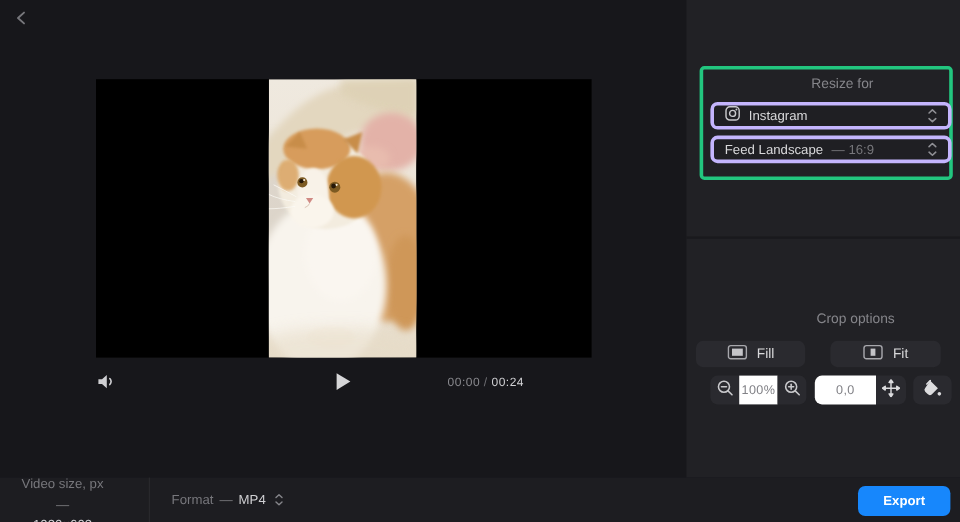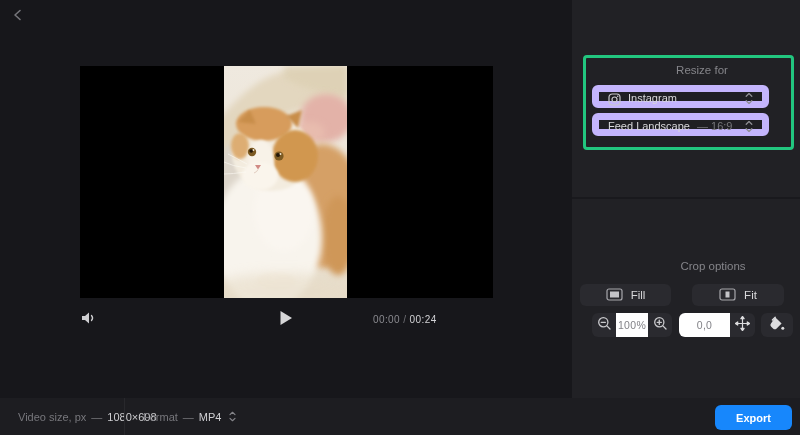--- a/index.html
+++ b/index.html
@@ -29,23 +29,23 @@
 
   
   .sidebar { position:absolute; left:572px; top:0; width:228px; height:398px; background:#212125; }
   .sidebar-seam { position:absolute; left:0; top:197px; width:228px; height:2px; background:#19191d; }
 
   .resize-panel { position:absolute; left:11px; top:55px; width:211px; height:95px;
     border:3px solid #22c67f; border-radius:4px; }
   .panel-title { font-size:11.5px; color:#85858a; text-align:center;margin-left:27px; }
   .resize-panel .panel-title { margin-top:6px; }
 
-  .select { position:absolute; left:6px; width:177px; height:23px;
-    display:flex; align-items:flex-start; gap:7px; padding:0 9px;
-    background:#1f1f23; border:7px solid #c4b5fd; border-radius:6px; }
+  .select { position:absolute; left:6px; width:201px; height:23px;
+    display:flex; align-items:center; gap:7px; padding:0 9px;
+    background:#1f1f23; border:3px solid #c4b5fd; border-radius:6px; }
   .select.first  { top:27px; }
   .select.second { top:55px; }
   .select .lbl { font-size:11px; color:#d8d8da; white-space:nowrap; }
   .select .suffix { font-size:11px; color:#77777b; white-space:nowrap; }
   .select .stepper { margin-left:auto; display:flex; }
 
   .crop-title { position:absolute; left:0; top:260px; width:228px; }
 
   .fillfit-btn { position:absolute; top:284px; height:22px; background:#2a2a2f; border-radius:6px;
     display:flex; align-items:center; justify-content:center; gap:8px;
@@ -61,21 +61,21 @@
   .bucket-btn   { left:189px; width:32px; border-radius:6px; }
   .field { position:absolute; top:313px; height:24px; background:#ffffff;
     display:flex; align-items:center; justify-content:center;
     font-size:10.5px; color:#828287; letter-spacing:.3px; }
   .zoom-field { left:44px;  width:32px; }
   .pos-field  { left:107px; width:51px; border-radius:6px 0 0 6px; }
 
   
   .footer { position:absolute; left:0; top:398px; width:800px; height:37px; background:#1d1d21; }
   .finfo { position:absolute; top:0; height:37px; display:flex; align-items:center; gap:5px; font-size:11px; }
-  .size-info { left:18px; }
+  .size-info { left:18px;flex-direction:column; }
   .format-sel { left:143px; cursor:pointer;align-items:center; }
   .finfo .dim { color:#77777c; }
   .finfo .val { color:#cfcfd2; }
   .format-sel .stepper { margin-left:3px; display:flex; }
   .vdiv { position:absolute; left:124px; top:0; width:1px; height:37px; background:#28282c; }
   .export-btn { position:absolute; left:715px; top:7px; width:77px; height:25px;
     background:#1787fc; border-radius:6px; color:#ffffff; font-size:11px; font-weight:700;
     display:flex; align-items:center; justify-content:center; }
 </style>
 </head>

